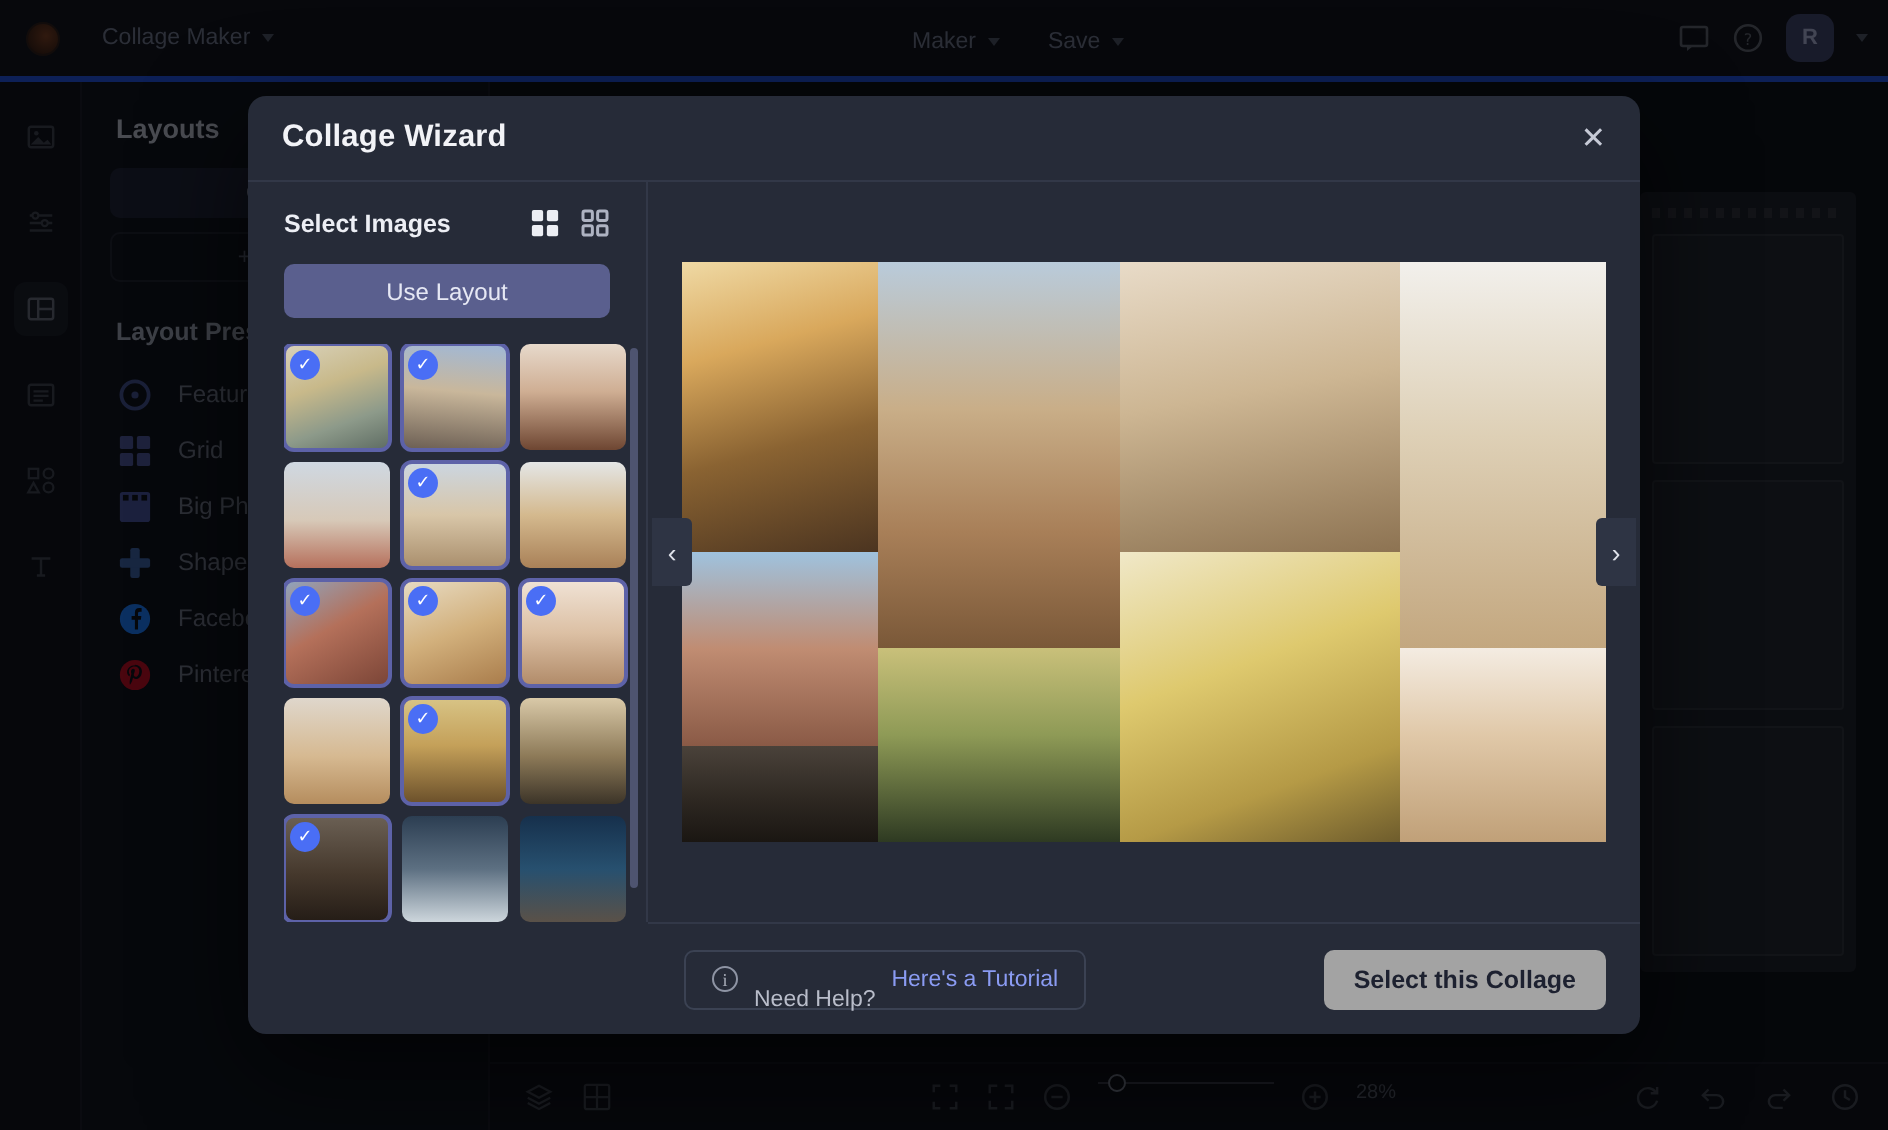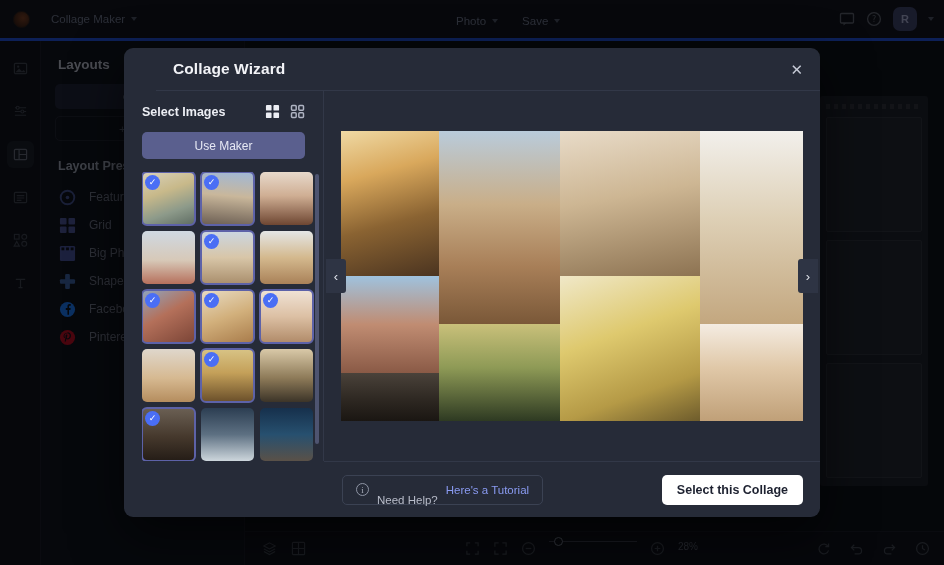--- a/index.html
+++ b/index.html
@@ -105,21 +105,21 @@
 
   
   .modal {
     position: absolute; left: 124px; top: 48px; width: 696px; height: 469px;
     background: #262b38; border-radius: 9px; overflow: hidden;
     box-shadow: 0 18px 52px rgba(0,0,0,.6);
     display: flex; flex-direction: column;
   }
   .m-head {
     height: 43px; flex: 0 0 43px; display: flex; align-items: center;
-    padding: 0 17px; border-bottom: 1px solid #323848; margin-left: 32px;
+    padding: 0 17px; border-bottom: 1px solid #323848;
   }
   .m-title { font-size: 15.5px; font-weight: bold; color: #f2f3f7; letter-spacing: .1px; }
   .m-close { margin-left: auto; font-size: 15px; color: #c6cad6; line-height: 1; }
   .m-body { flex: 1; display: flex; min-height: 0; }
 
   .m-left {
     width: 200px; flex: 0 0 200px; border-right: 1px solid #323848;
     padding: 13px 0 0 18px; display: flex; flex-direction: column; min-height: 0;
   }
   .sel-row { display: flex; align-items: center; gap: 13px; padding-right: 18px; }
@@ -178,42 +178,42 @@
   }
   .help-t { color: #b9bdca; margin-top: 21px; }
   .help-l { color: #8a9bf2; }
   .info-ic {
     width: 13px; height: 13px; border-radius: 50%; border: 1px solid #8e94a4;
     color: #a9aeba; font-size: 9px; display: flex; align-items: center; justify-content: center;
     font-family: "Liberation Serif", serif;
   }
   .sel-collage {
     margin-left: auto; height: 30px; padding: 0 15px; border-radius: 5px;
-    background: #ffffff; color: #1d2130; font-size: 12.5px; font-weight: bold;
+    background: #a3a3a3; color: #1d2130; font-size: 12.5px; font-weight: bold;
     display: flex; align-items: center;
   }
 </style>
 </head>
 <body>
 
 <div id="app">
 
   <div class="bg-layer">
 
     <div class="topbar">
       <div class="logo-wrap">
           <div class="logo"></div>
         </div>
       <div class="tb-btn">
         <span>Collage Maker</span>
         <i class="chev"></i>
       </div>
       <div class="tb-center">
         <div class="tb-btn">
-          <span>Photo</span>
+          <span>Maker</span>
           <i class="chev"></i>
         </div>
         <div class="tb-btn">
           <span>Save</span>
           <i class="chev"></i>
         </div>
       </div>
       <div class="tb-right">
         <svg class="ic" width="16" height="16" viewBox="0 0 16 16">
           <rect x="1.5" y="2.5" width="13" height="9.5" rx="1" fill="none" stroke="#b9bdc8" stroke-width="1.3"></rect>
@@ -443,21 +443,21 @@
                   <rect x="1.6" y="1.6" width="5" height="5" rx="1"></rect>
                   <rect x="9.4" y="1.6" width="5" height="5" rx="1"></rect>
                   <rect x="1.6" y="9.4" width="5" height="5" rx="1"></rect>
                   <rect x="9.4" y="9.4" width="5" height="5" rx="1"></rect>
                 </g>
             </svg>
           </span>
         </div>
 
         <div class="use-btn">
-          <span>Use Maker</span>
+          <span>Use Layout</span>
         </div>
 
         <div class="thumbs" id="thumbs">
           <div class="scroll-track">
             <div class="scroll-thumb"></div>
           </div>
         <div class="thumb sel" style="background: linear-gradient(160deg, rgb(217, 210, 188) 0%, rgb(200, 185, 138) 38%, rgb(141, 154, 138) 70%, rgb(93, 107, 98) 100%);">
               <div class="check">✓</div>
             </div>
             <div class="thumb sel" style="background: linear-gradient(185deg, rgb(159, 184, 216) 0%, rgb(201, 183, 155) 45%, rgb(106, 93, 82) 100%);">

